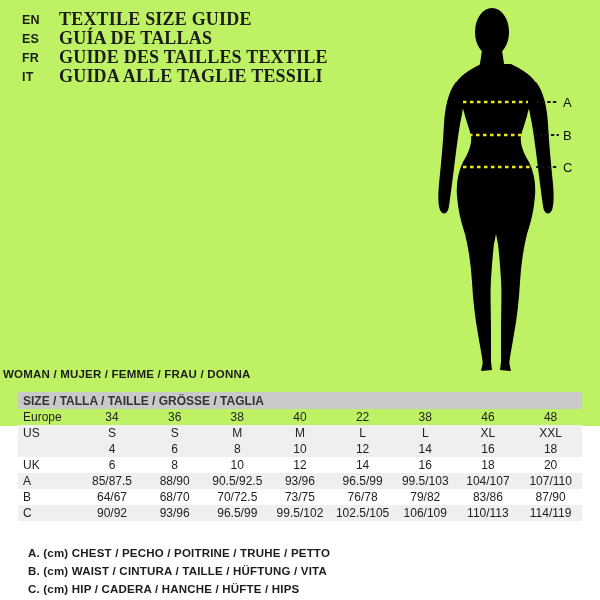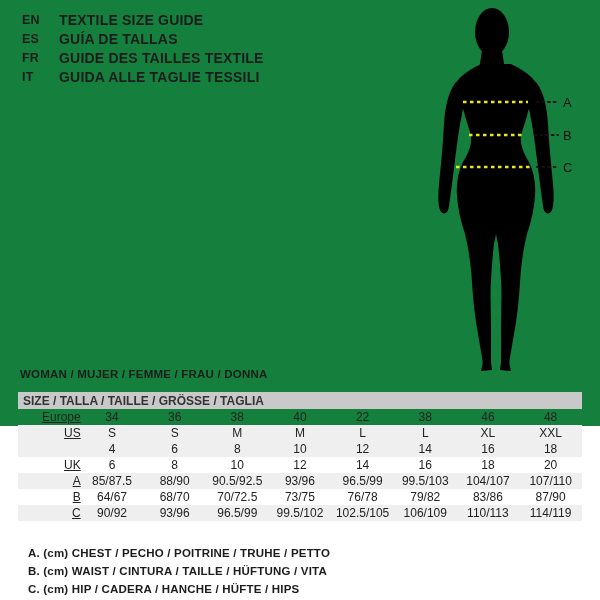--- a/index.html
+++ b/index.html
@@ -1,43 +1,43 @@
 <!DOCTYPE html>
 <html><head>
 <meta charset="utf-8">
 <style>
   * { margin: 0; padding: 0; box-sizing: border-box; }
   html, body { width: 600px; height: 600px; background: #ffffff; overflow: hidden;
     font-family: "Liberation Sans", sans-serif; color: #1c1c1c; }
-  .page { position: relative; width: 600px; height: 426px; background: #15803d; }
+  .page { position: relative; width: 600px; height: 426px; background: #bef264; }
 
   
   .lang-list { position: absolute; left: 22px; top: 10px; }
   .lang-row { display: flex; height: 19px; align-items: center; }
   .lang-code { width: 37px; font-size: 12.5px; font-weight: 700; letter-spacing: .2px; }
-  .lang-label { font-size: 14px; font-weight: 700; letter-spacing: .2px; white-space: nowrap; }
+  .lang-label { font-size: 18px; font-weight: 700; letter-spacing: .2px; white-space: nowrap; font-family: Liberation Serif, serif; }
 
   
   .figure { position: absolute; left: 425px; top: 4px; width: 170px; height: 372px; }
   .figure svg { position: absolute; left: 0; top: 0; }
   .marker-label { position: absolute; font-size: 13px; font-weight: 400; color: #111; }
   .marker-a { left: 138px; top: 91px; }
   .marker-b { left: 138px; top: 124px; }
   .marker-c { left: 138px; top: 156px; }
 
   
-  .section-title { position: absolute; left: 20px; top: 368px; font-size: 11.5px;
+  .section-title { position: absolute; left: 3px; top: 368px; font-size: 11.5px;
     font-weight: 700; letter-spacing: .2px; }
 
   
   .size-table-wrap { position: absolute; left: 18px; top: 392px; width: 564px; }
   table.size-table { width: 100%; border-collapse: collapse; table-layout: fixed; }
   table.size-table td { font-size: 12px; font-weight: 400; color: #222; height: 16px;
     text-align: center; padding: 0; white-space: nowrap; }
-  table.size-table td.row-label { text-align: right; padding-left: 5px; width: 72px; text-decoration: underline; }
+  table.size-table td.row-label { text-align: left; padding-left: 5px; width: 72px; }
   tr.header-row td { background: #c9c9c9; text-align: left; font-weight: 700;
     font-size: 12px; height: 17px; padding-left: 5px; color: #333; margin-left: 8px; }
   tr.striped td { background: #efefef; }
 
   
   .legend { position: absolute; left: 28px; top: 544px; }
   .legend-row { font-size: 11.5px; font-weight: 700; height: 18px; line-height: 18px;
     letter-spacing: .2px; white-space: nowrap; }
 </style>
 </head>

